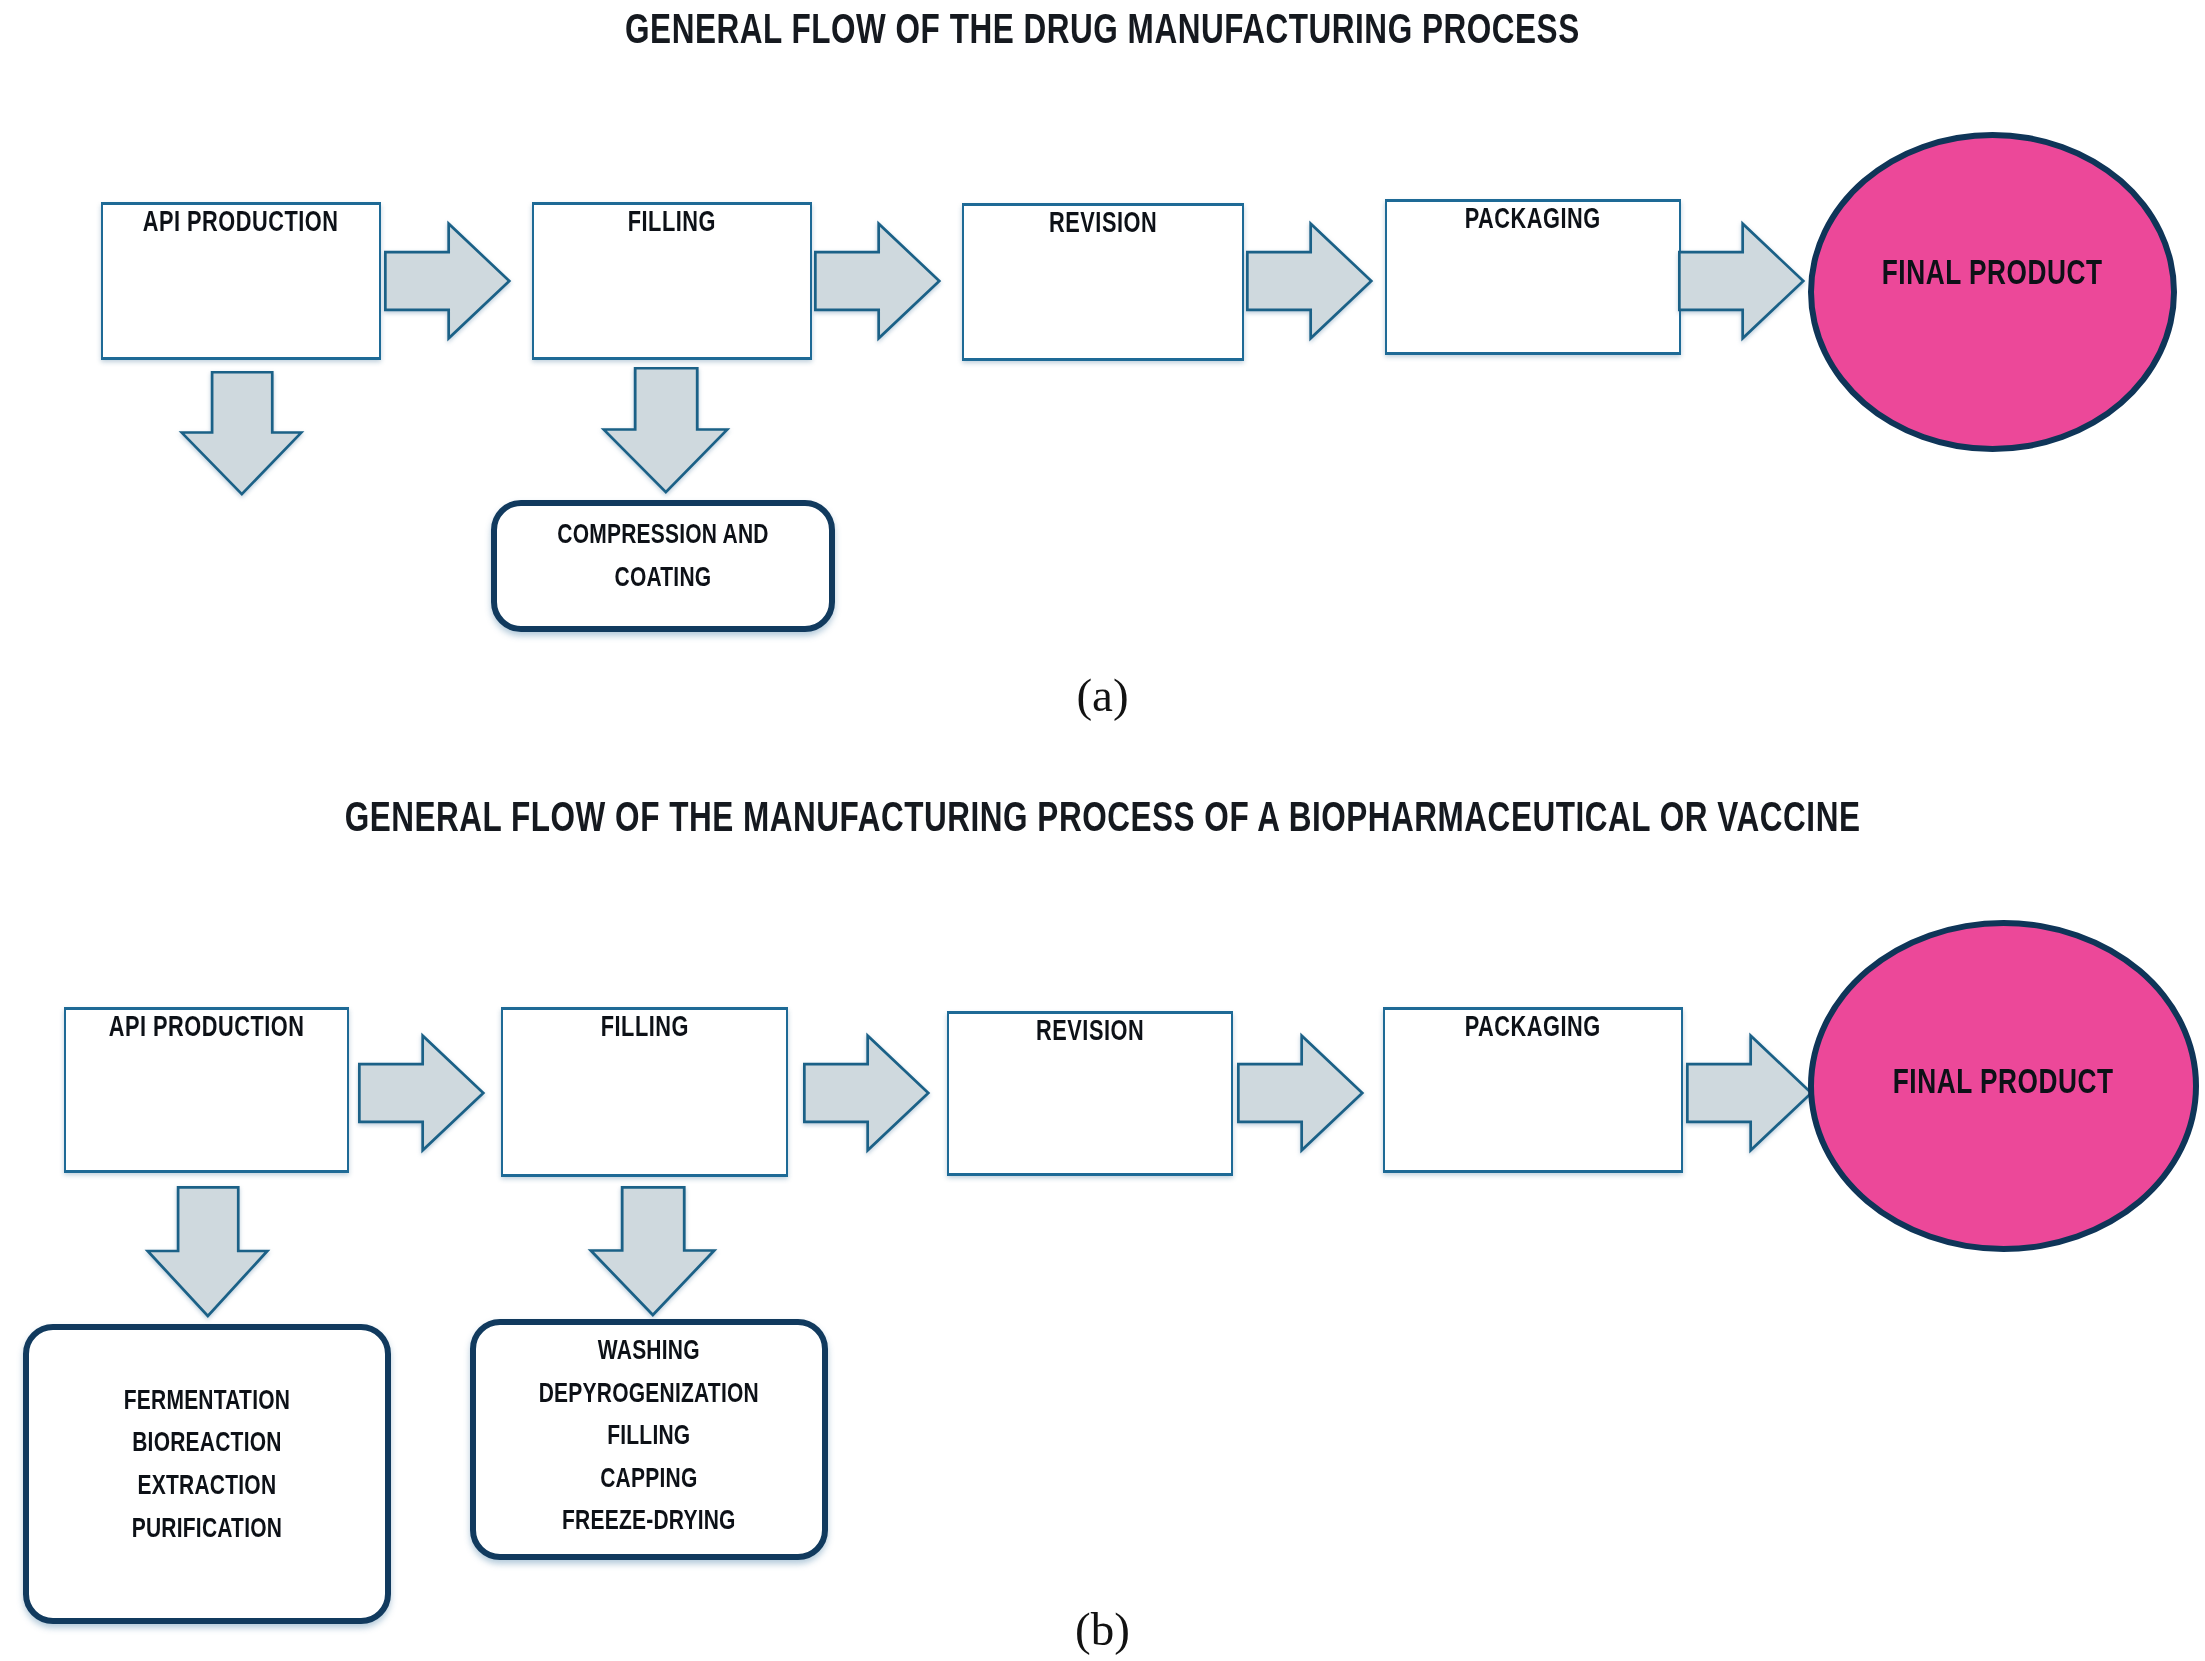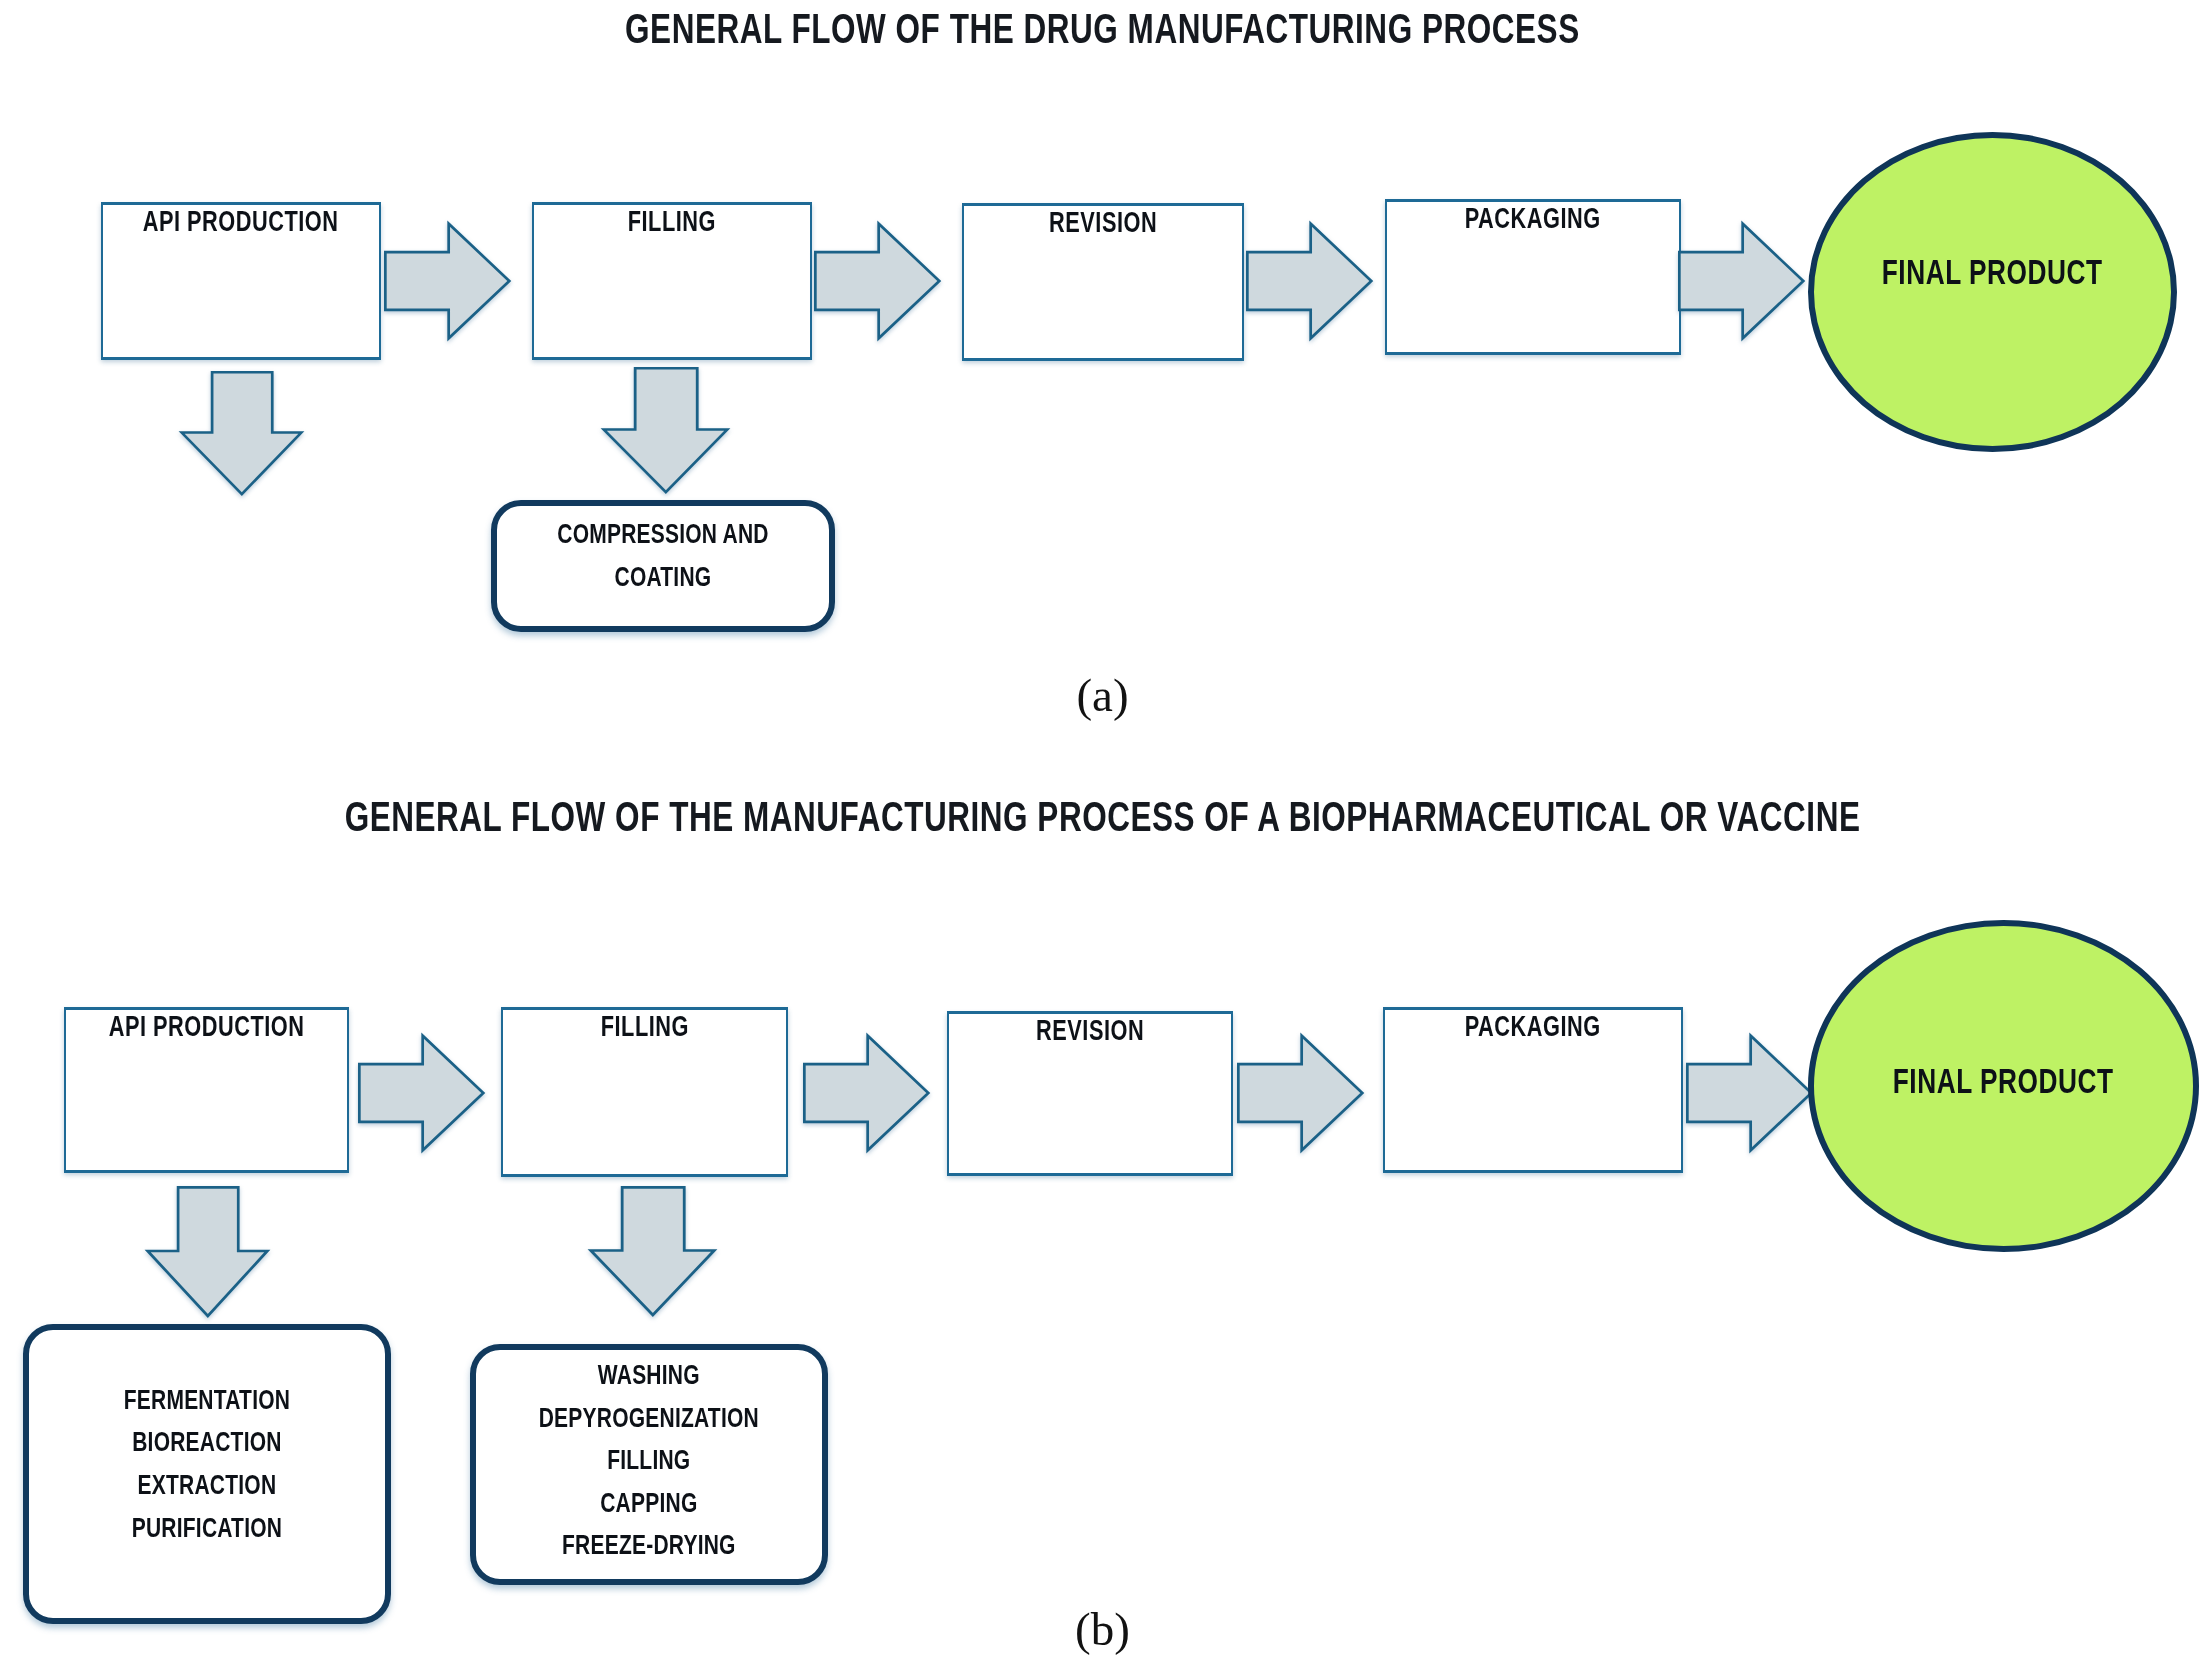--- a/index.html
+++ b/index.html
@@ -45,21 +45,21 @@
     justify-content: center;
     box-sizing: border-box;
   }
   .step-label {
     font-size: 29px;
     color: #0d1117;
     letter-spacing: 0.7px;
   }
   .terminal {
     position: absolute;
-    background: #bef264;
+    background: #ec4899;
     border: 6.7px solid #0f3558;
     border-radius: 50%;
     display: flex;
     align-items: center;
     justify-content: center;
     box-sizing: border-box;
   }
   .terminal-label {
     font-size: 35px;
     color: #0d1117;
@@ -196,21 +196,21 @@
   <svg class="arrow" style="left:588px; top:1186px; width:129px; height:131px;" viewBox="0 0 185 195" preserveAspectRatio="none">
     <polygon class="arr" points="49,2 138,2 138,96 181,96 93,192 4,96 49,96"></polygon>
   </svg>
 
   <div class="sub" style="left:23px; top:1324px; width:368px; height:300px;">
     <span class="cond sub-label">FERMENTATION
 BIOREACTION
 EXTRACTION
 PURIFICATION</span>
   </div>
-  <div class="sub" style="left:470px; top:1319px; width:358px; height:241px; padding-bottom:8px;margin-top:25px;">
+  <div class="sub" style="left:470px; top:1319px; width:358px; height:241px; padding-bottom:8px;">
     <span class="cond sub-label">WASHING
 DEPYROGENIZATION
 FILLING
 CAPPING
 FREEZE-DRYING</span>
   </div>
 
   <div class="caption" style="top:1602px;">
     <span>(b)</span>
   </div>

